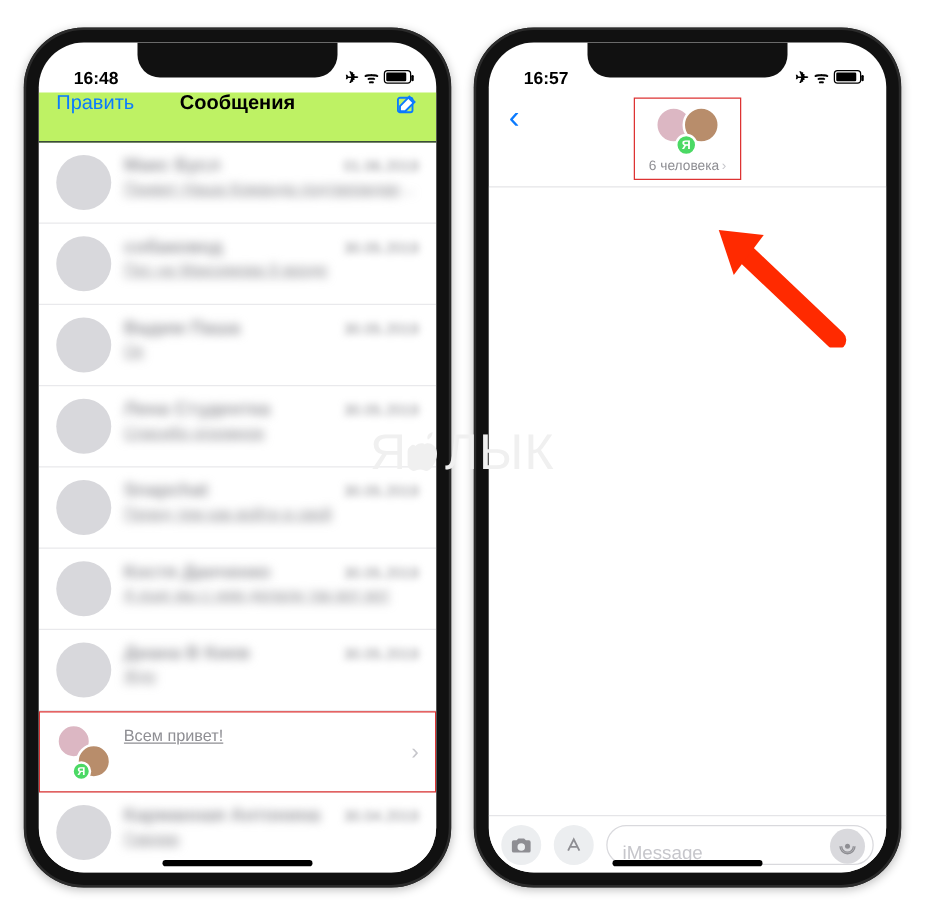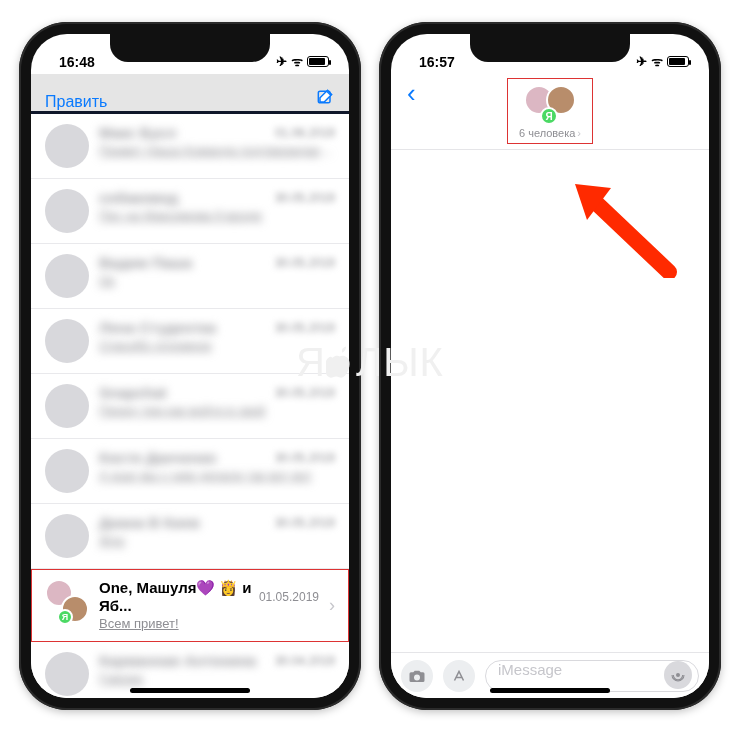--- a/index.html
+++ b/index.html
@@ -41,22 +41,22 @@
     justify-content: space-between; color: #000;
   }
   .status-right { display: flex; gap: 4px; align-items: center; }
   .wifi { font-size: 13px; }
   .batt { width: 22px; height: 11px; border: 1px solid #000; border-radius: 3px; position: relative; }
   .batt::after { content:""; position:absolute; right:-3px; top:3px; width:2px; height:5px; background:#000; border-radius:1px; }
   .batt i { display:block; width: 16px; height: 7px; background:#000; margin:1px; border-radius:1px; }
   .plane { font-size: 13px; }
 
   .nav {
-    height: 40px; display: flex; align-items: flex-end;
-    padding: 0 14px; border-bottom: 3px solid #0f172a; background: #e5e5e5;
+    height: 40px; display: flex; align-items: flex-start;
+    padding: 0 14px; border-bottom: 1px solid #0f172a; background: #bef264;
     position: relative;
   }
   .nav .ed { color: #0a7afe; font-size: 16px; }
   .nav .title { position:absolute; left:0; right:0; text-align:center; font-weight:600; font-size:16px; color:#000; }
   .nav .compose { margin-left:auto; color:#0a7afe; }
   .compose svg { width:20px; height:20px; }
 
   .list { flex:1; overflow:hidden; background:#fff; }
   .row {
     display:flex; align-items:flex-start; gap:10px;
@@ -125,21 +125,21 @@
   .input-bar {
     height:46px; background:#fff; border-top:1px solid #e5e5e8;
     display:flex; align-items:center; gap:10px; padding: 0 10px;
   }
   .circ-btn {
     width:32px; height:32px; border-radius:50%; background:#eceef0; display:flex;align-items:center;justify-content:center;
     color:#8e8e93;
   }
   .msg-field {
     flex:1; height:32px; border:1px solid #d9d9dd; border-radius:16px; background:#fff;
-    display:flex; align-items:flex-start; padding:0 6px 0 12px; font-size:15px; color:#c6c6cb;
+    display:flex; align-items:flex-end; padding:0 6px 0 12px; font-size:15px; color:#c6c6cb;
     justify-content:space-between;
   }
   .mic { width:28px;height:28px;border-radius:50%; background: #d9d9dd; display:flex;align-items:center;justify-content:center; color:#8e8e93; }
 
   .home-ind {
     position:absolute; bottom:5px; left:50%; transform:translateX(-50%);
     width:120px; height:5px; background:#000; border-radius:3px;
   }
 
   .watermark {
@@ -164,20 +164,21 @@
           <span class="plane">✈</span>
           <span class="wifi">ᯤ</span>
           <div class="batt">
               <i></i>
             </div>
         </div>
       </div>
 
       <div class="nav">
         <span class="ed">Править</span>
+        <span class="title">Сообщения</span>
         <span class="compose">
           <svg viewBox="0 0 24 24" fill="none" stroke="#0a7afe" stroke-width="1.8">
             <rect x="4" y="5" width="14" height="14" rx="2"></rect>
             <path d="M15 4 l5 5 -9 9 H6 v-5 z" fill="#fff"></path>
             <path d="M14 5 l5 5"></path>
           </svg>
         </span>
       </div>
 
       <div class="list">
@@ -253,24 +254,20 @@
           </div>
         </div>
 
         <div class="row highlight">
           <div class="group-av">
             <div class="a1"></div>
               <div class="a2"></div>
             <div class="badge">Я</div>
           </div>
           <div class="body">
-            <div class="line1">
-              <span class="name">One, Машуля💜 👸 и Яб...</span>
-              <span class="date">01.05.2019</span>
-            </div>
             <div class="preview">Всем привет!</div>
           </div>
           <span class="chev">›</span>
         </div>
 
         <div class="row">
           <div class="avatar"></div>
           <div class="body">
             <div class="line1">
                 <span class="name blur">Карманная Антонина</span>

